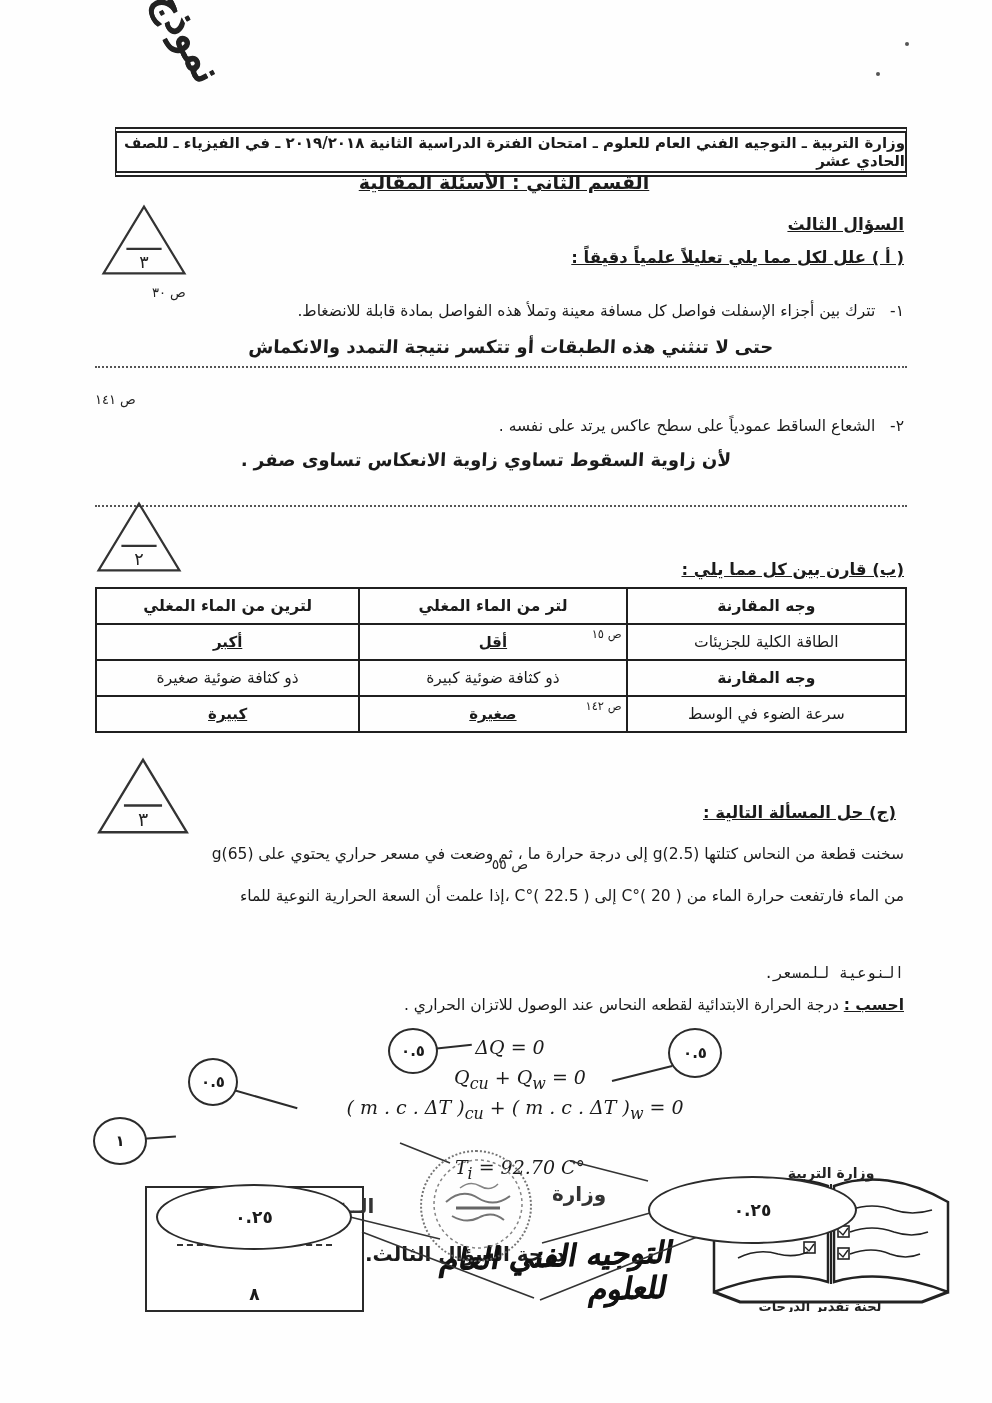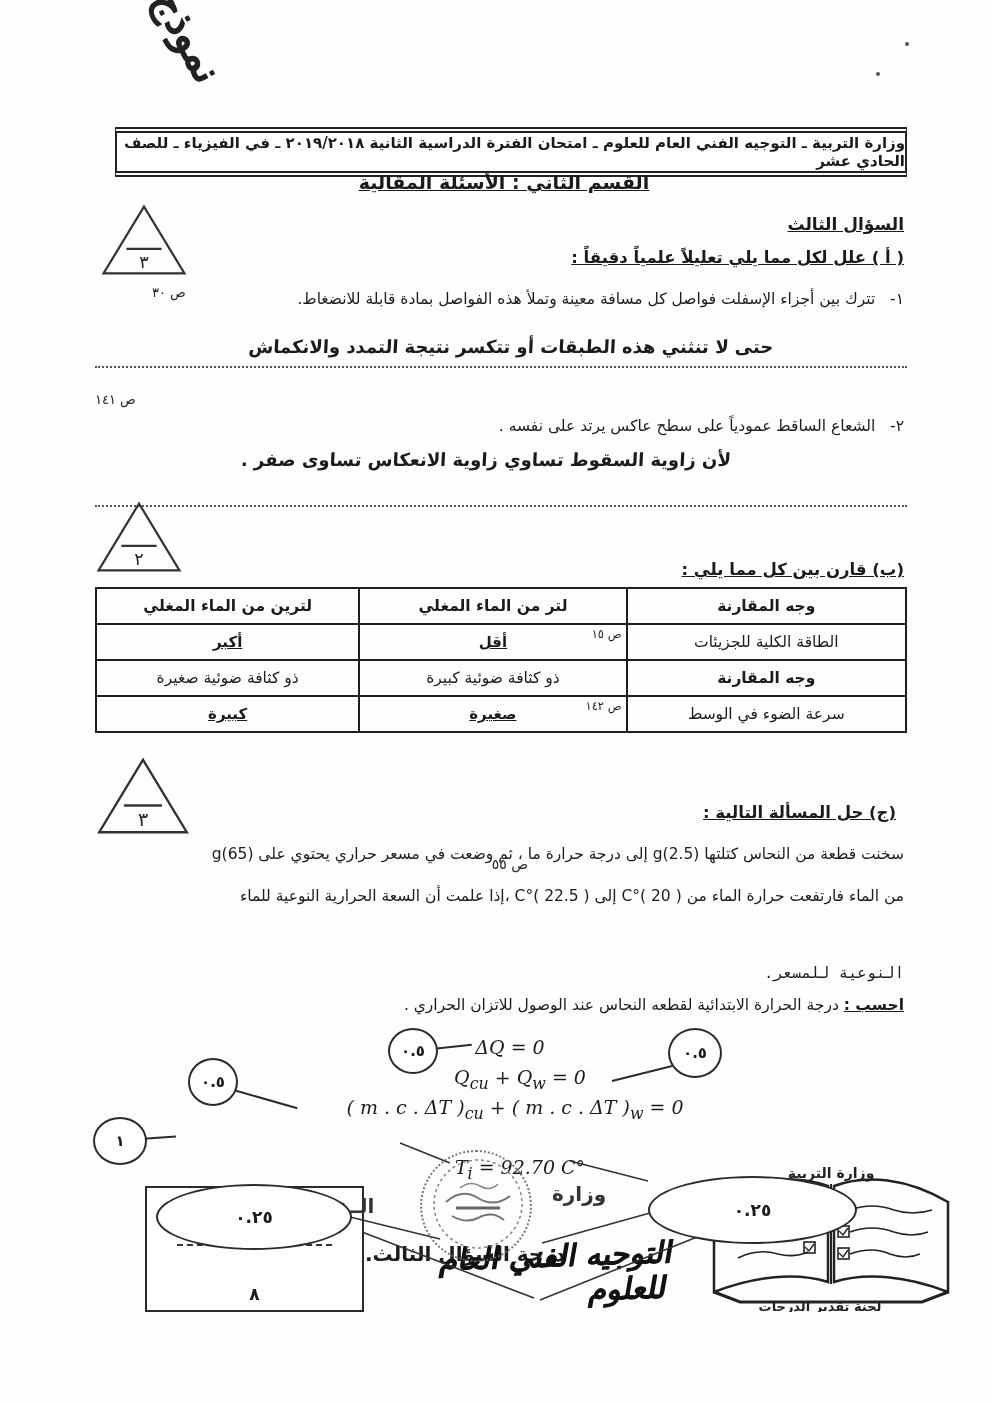--- a/index.html
+++ b/index.html
@@ -67,21 +67,21 @@
     <polygon points="50,4 4,80 96,80" fill="none" stroke="#333" stroke-width="2.5"></polygon>
     <line x1="30" y1="52" x2="70" y2="52" stroke="#333" stroke-width="2.5"></line>
     <text x="50" y="74" text-anchor="middle" font-size="20" fill="#222">٣</text>
   </svg>
   <div class="t small-ref" style="left:128px;top:285px;margin-left:24px;">ص ٣٠</div>
 
   <div class="t" style="right:88px;top:248px;font-size:16.5px;">
     <span class="bold-ul">( أ ) علل لكل مما يلي تعليلاً علمياً دقيقاً :</span>
   </div>
 
-  <div class="t printed" style="right:88px;top:290px;width:810px;">
+  <div class="t printed" style="right:88px;top:302px;width:810px;">
     <span>١-</span>&nbsp;&nbsp;
     <span>تترك بين أجزاء الإسفلت فواصل كل مسافة معينة وتملأ  هذه الفواصل بمادة قابلة للانضغاط.</span>
   </div>
 
   <div class="t hand center-abs" style="left:150px;right:120px;top:336px;">حتى لا تنثني هذه الطبقات أو تتكسر نتيجة التمدد والانكماش</div>
   <div class="dotted" style="left:95px;right:85px;top:366px;"></div>
 
   <div class="t small-ref" style="left:95px;top:392px;">ص ١٤١</div>
 
   <div class="t printed" style="right:88px;top:417px;width:810px;">

